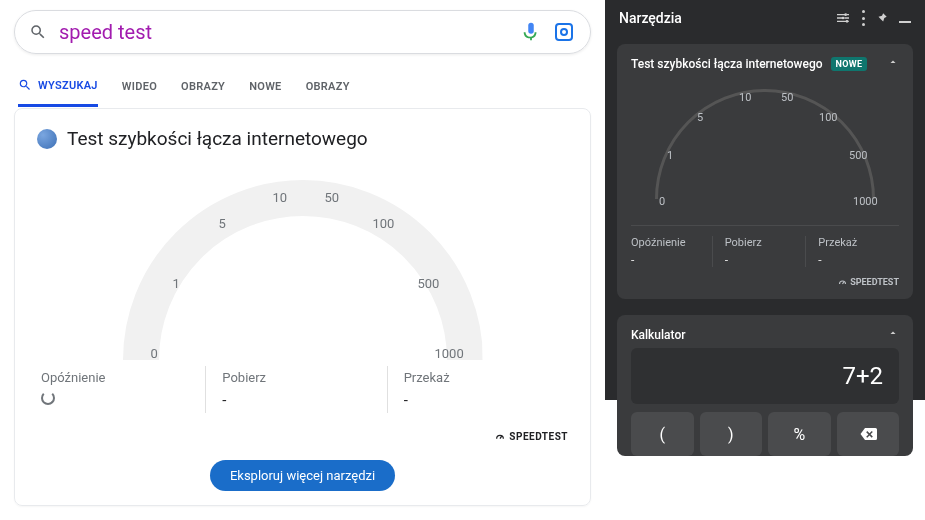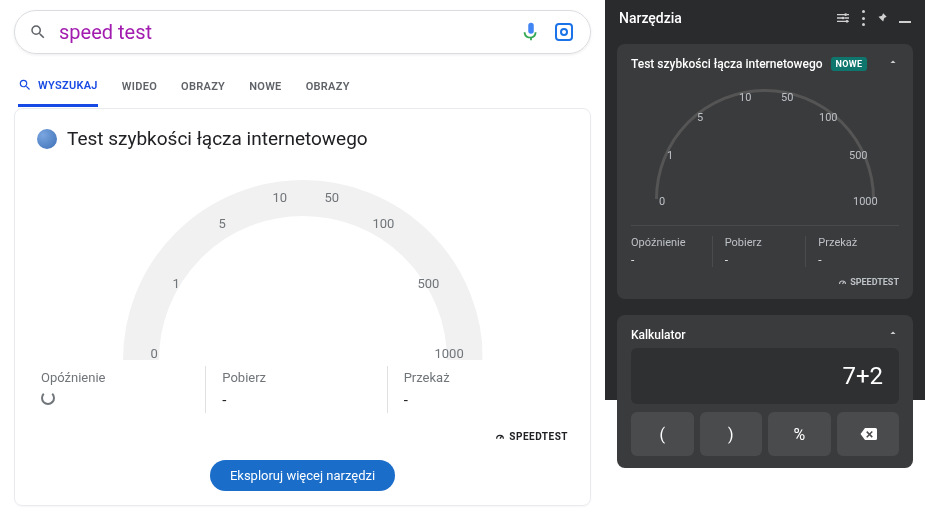--- a/index.html
+++ b/index.html
@@ -199,21 +199,21 @@
     </div>
     <div class="mini-brand">
       <svg width="9" height="9" viewBox="0 0 24 24" fill="none" stroke="#bdc1c6" stroke-width="3">
           <path d="M4 16a8 8 0 0116 0"></path>
           <line x1="12" y1="16" x2="16" y2="10"></line>
         </svg>
       <span>SPEEDTEST</span>
     </div>
   </div>
 
-  <div class="widget" style="padding-bottom:12px">
+  <div class="widget" style="padding-bottom:0">
     <div class="widget-header">
       <span class="widget-title">Kalkulator</span>
       <span class="chevron"><svg viewBox="0 0 24 24">
             <path d="M7 14l5-5 5 5z"></path>
           </svg></span>
     </div>
     <div class="calc-display">7+2</div>
     <div class="calc-row">
       <div class="calc-btn">(</div>
       <div class="calc-btn">)</div>

